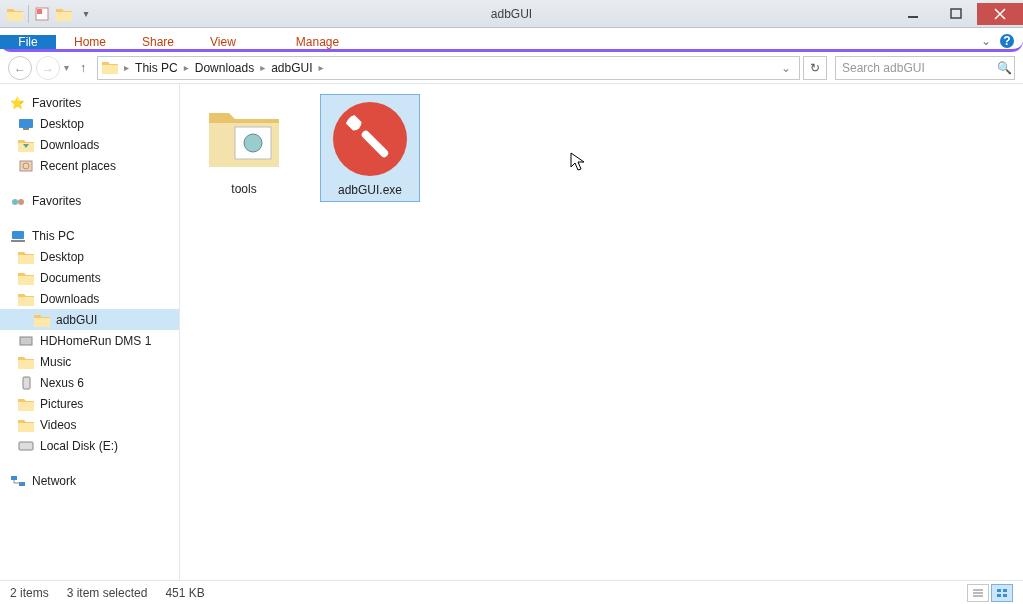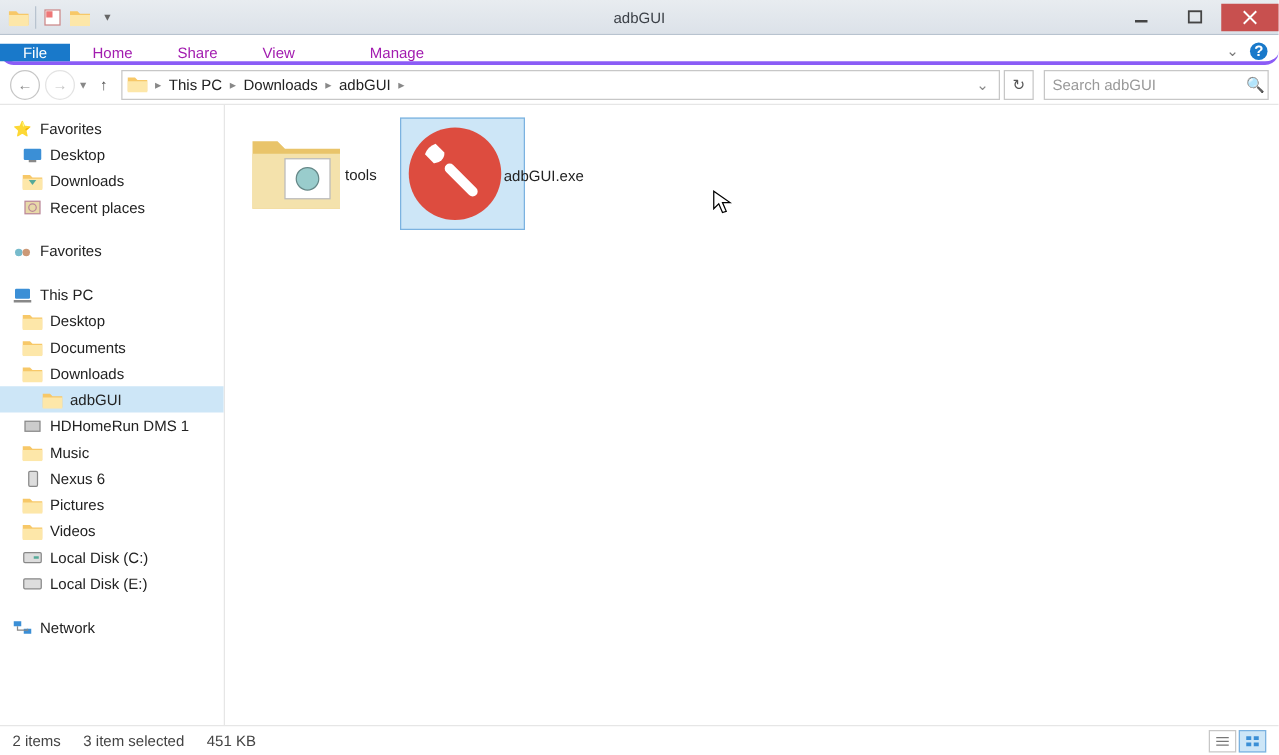--- a/index.html
+++ b/index.html
@@ -13,21 +13,21 @@
 .app-tools { margin-left: 130px; background: #f1d5f3; color: #6b2a77; padding: 5px 14px; font-size: 12px; border: 1px solid #d8b0dc; border-bottom: none; }
 .title-text { position: absolute; left: 50%; transform: translateX(-50%); color: #3a3f46; font-size: 12px; }
 .win-ctrl { margin-left: auto; display: flex; }
 .win-ctrl .btn { width: 42px; height: 22px; display: flex; align-items: center; justify-content: center; }
 .win-ctrl .close { background: #c8504f; color: #fff; width: 46px; }
 .win-ctrl .min, .win-ctrl .max { color: #4a4a4a; }
 
 
 .ribbon { height: 24px; background: #fff; display: flex; align-items: flex-end; border-bottom: 3px solid #8b5cf6; border-radius: 11px; }
 .ribbon .file { background: #1979ca; color: #fff; width: 56px; display: flex; align-items: center; justify-content: center; font-size: 12px; }
-.ribbon .tab { padding: 0 18px; display: flex; align-items: center; color: #a21caf; }
+.ribbon .tab { padding: 0 18px; display: flex; align-items: center; color: #c2410c; }
 .ribbon .help { margin-left: auto; display: flex; align-items: center; gap: 8px; padding-right: 8px; color: #1979ca; }
 .ribbon .chev { color: #777; }
 
 
 .navbar { height: 32px; background: #fff; display: flex; align-items: center; padding: 0 8px; gap: 4px; border-bottom: 1px solid #e6e6e6; }
 .nav-btn { width: 24px; height: 24px; border: 1px solid #c7c7c7; border-radius: 50%; display: flex; align-items: center; justify-content: center; color: #888; }
 .nav-up { width: 20px; height: 20px; display:flex; align-items:center; justify-content:center; color:#555; }
 .crumb-wrap { flex: 1; height: 24px; border: 1px solid #c7c7c7; display: flex; align-items: center; padding: 0 4px; background:#fff; }
 .crumb-wrap .pc-ico { width: 16px; height: 16px; margin-right: 4px; }
 .crumb { padding: 0 4px; color: #222; }
@@ -43,21 +43,21 @@
 .tree { width: 180px; border-right: 1px solid #e6e6e6; padding: 8px 0; overflow-y: auto; }
 .tree-group { margin-bottom: 14px; }
 .tree-item { display: flex; align-items: center; height: 21px; padding-left: 18px; gap: 6px; color: #222; white-space: nowrap; overflow: hidden; }
 .tree-item.root { padding-left: 10px; }
 .tree-item.sel { background: #cde6f7; }
 .tree-item.indent2 { padding-left: 34px; }
 .tree-item .ticon { width: 16px; height: 16px; display: flex; align-items: center; justify-content: center; }
 
 
 .content { flex: 1; padding: 10px 14px; display: flex; align-items: flex-start; gap: 26px; position: relative; }
-.file-item { width: 100px; display: flex; flex-direction: row; align-items: center; padding: 4px; }
+.file-item { width: 100px; display: flex; flex-direction: column; align-items: center; padding: 4px; }
 .file-item.selected { background: #cde6f7; border: 1px solid #7bb2e0; }
 .file-item .thumb { width: 80px; height: 80px; display: flex; align-items: center; justify-content: center; }
 .file-item .label { margin-top: 4px; text-align: center; color: #222; }
 .cursor { position: absolute; left: 390px; top: 68px; pointer-events: none; }
 
 
 .status { height: 24px; border-top: 1px solid #e6e6e6; display: flex; align-items: center; padding: 0 10px; gap: 18px; color: #444; font-size: 12px; }
 .status .views { margin-left: auto; display: flex; gap: 2px; }
 .status .vbtn { width: 22px; height: 18px; border: 1px solid #c7c7c7; display:flex; align-items:center; justify-content:center; }
 .status .vbtn.active { background:#cde6f7; border-color:#7bb2e0; }
@@ -289,29 +289,20 @@
               <path fill="#f7c868" d="M0 2h6l2 2h8v9H0z"></path>
               <path fill="#fde7a9" d="M0 5h16v9H0z"></path>
             </svg>
           </span>
           <span>Videos</span>
         </div>
       <div class="tree-item">
           <span class="ticon">
             <svg width="16" height="12">
               <rect width="14" height="8" x="1" y="2" fill="#ddd" stroke="#888" rx="1"></rect>
-              <rect width="4" height="2" x="9" y="5" fill="#5a9"></rect>
-            </svg>
-          </span>
-          <span>Local Disk (C:)</span>
-        </div>
-      <div class="tree-item">
-          <span class="ticon">
-            <svg width="16" height="12">
-              <rect width="14" height="8" x="1" y="2" fill="#ddd" stroke="#888" rx="1"></rect>
             </svg>
           </span>
           <span>Local Disk (E:)</span>
         </div>
     </div>
     <div class="tree-group">
       <div class="tree-item root">
           <span class="ticon">
             <svg width="16" height="14">
               <rect width="6" height="4" x="1" y="2" fill="#3b8fd6"></rect>

